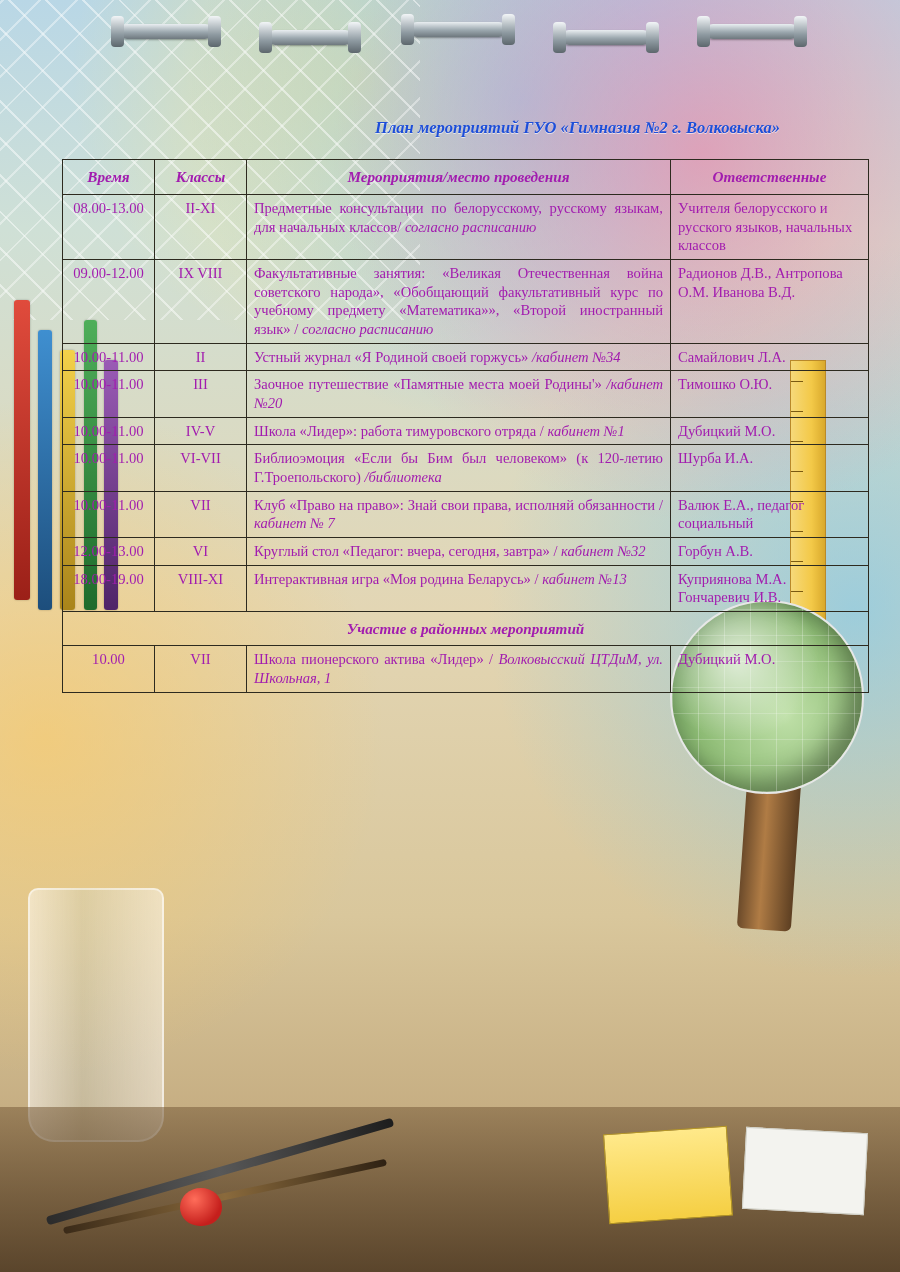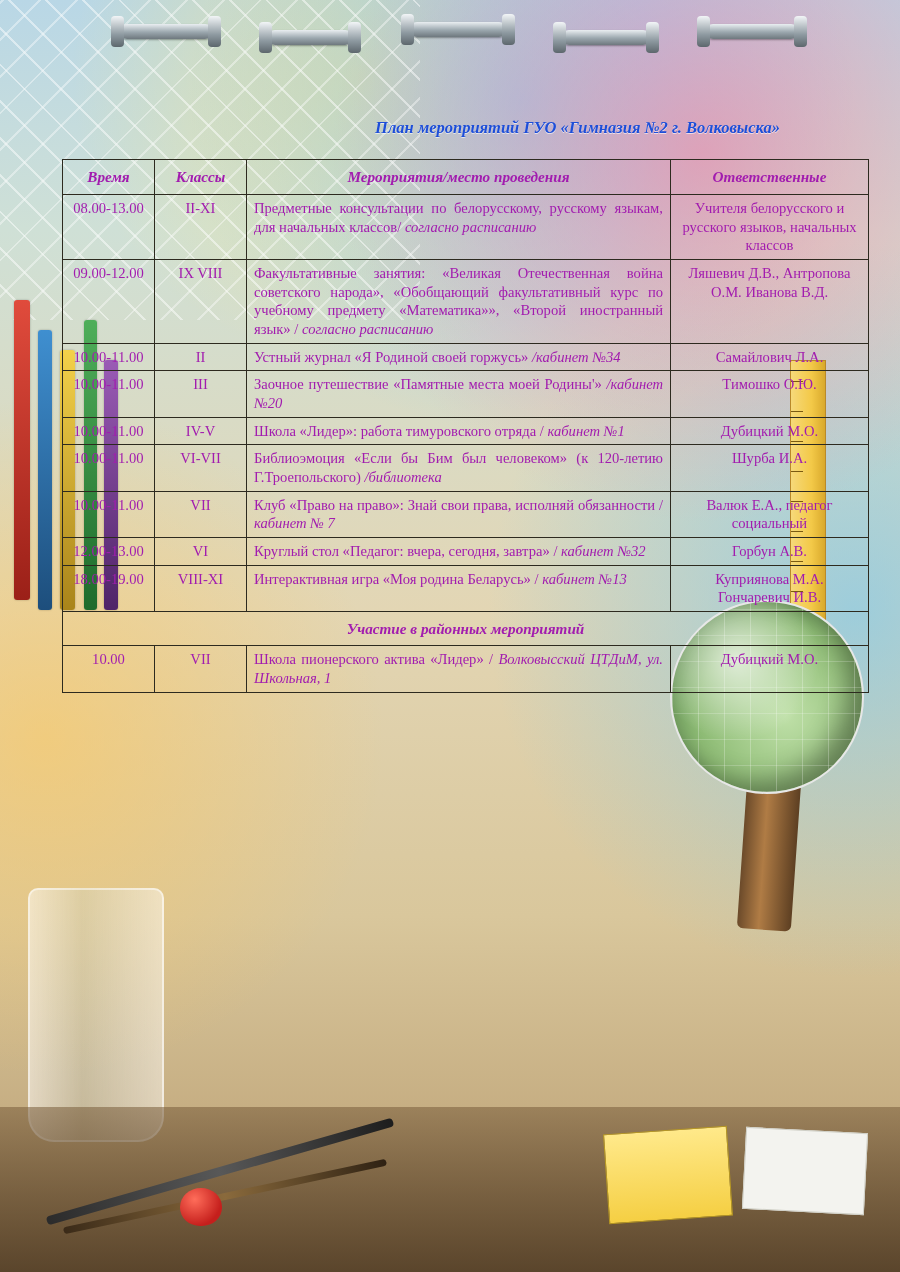--- a/index.html
+++ b/index.html
@@ -210,21 +210,21 @@
   td.time, td.cls {
     text-align: center;
     vertical-align: middle;
     font-size: 14.8px;
   }
   td.event {
     text-align: justify;
     text-align-last: left;
   }
   td.event .it, td.resp .it { font-style: italic; }
-  td.resp { vertical-align: top; text-align: center; }
+  td.resp { vertical-align: top; }
   tr.section td {
     text-align: center;
     font-weight: bold;
     font-style: italic;
     font-size: 15.2px;
     padding: 7px 6px;
   }
 </style>
 </head>
 <body>
@@ -298,21 +298,21 @@
           <td class="time">08.00-13.00</td>
           <td class="cls">II-XI</td>
           <td class="event"><span>Предметные консультации по белорусскому, русскому языкам, для начальных классов/ </span><span class="it">согласно расписанию</span></td>
           <td class="resp">Учителя белорусского и русского языков, начальных классов</td>
         </tr>
 
         <tr>
           <td class="time">09.00-12.00</td>
           <td class="cls">IX VIII</td>
           <td class="event"><span>Факультативные занятия: «Великая Отечественная война советского народа», «Обобщающий факультативный курс по учебному предмету «Математика»», «Второй иностранный язык» / </span><span class="it">согласно расписанию</span></td>
-          <td class="resp">Ляшевич Д.В., Антропова О.М. Иванова В.Д.</td>
+          <td class="resp">Радионов Д.В., Антропова О.М. Иванова В.Д.</td>
         </tr>
 
         <tr>
           <td class="time">10.00-11.00</td>
           <td class="cls">II</td>
           <td class="event"><span>Устный журнал «Я Родиной своей горжусь» </span><span class="it">/кабинет №34</span></td>
           <td class="resp">Самайлович Л.А.</td>
         </tr>
 
         <tr>

